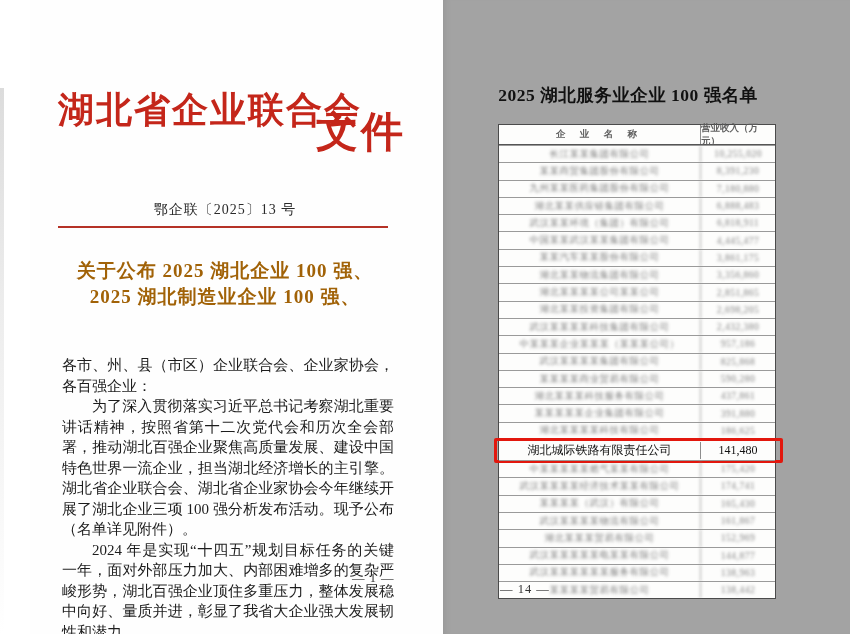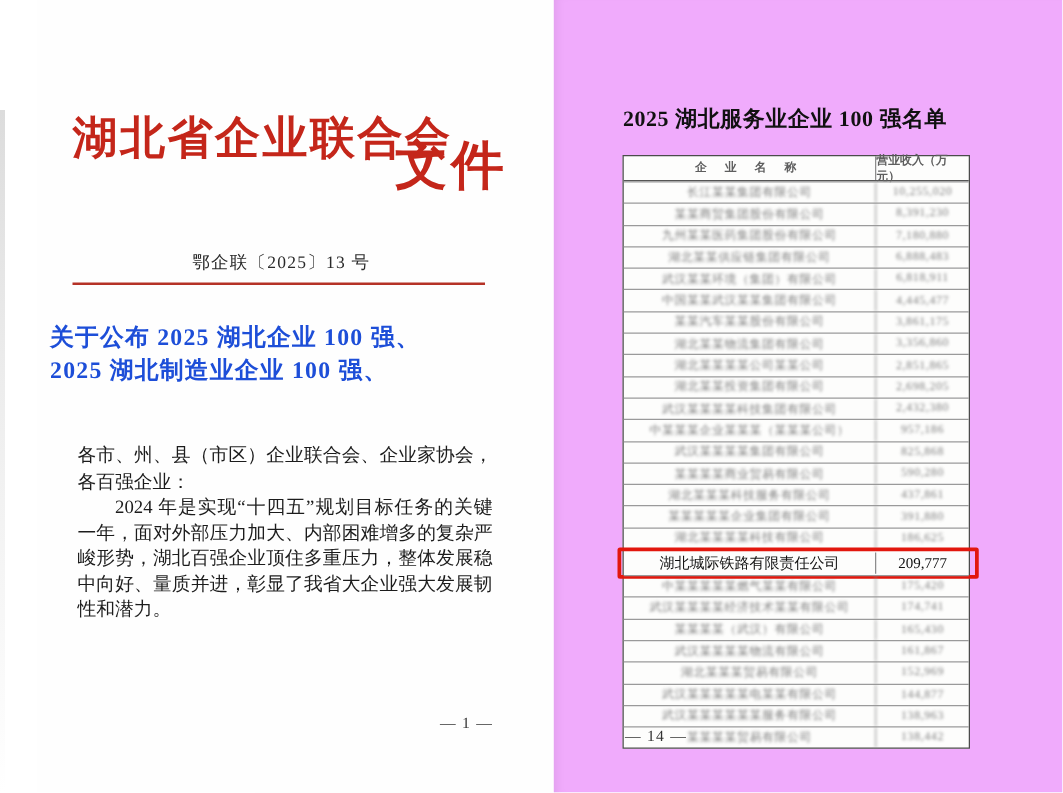--- a/index.html
+++ b/index.html
@@ -31,37 +31,37 @@
   .doc-number{
     position:absolute;left:0;top:201px;width:390px;text-align:center;
     font-size:14px;color:#2a2a2a;letter-spacing:1px;
   }
   .red-rule{
     position:absolute;left:28px;top:226px;width:330px;height:2px;
     background:#b53227;
   }
   .notice-title{
     position:absolute;left:10px;top:258px;width:370px;margin:0;
-    text-align:left;font-size:19px;font-weight:700;color:#1d4ed8;
+    text-align:center;font-size:19px;font-weight:700;color:#a16207;
     line-height:26px;letter-spacing:1px;
   }
   .doc-body{
     position:absolute;left:32px;top:355px;width:332px;
     font-size:15px;line-height:20.5px;color:#1c1c1c;
     text-align:justify;
   }
   .doc-body p{margin:0;}
   .doc-body p.indent{text-indent:2em;}
   .page-num{font-size:12.5px;color:#333;letter-spacing:1px;white-space:nowrap;}
   .page-num-left{position:absolute;left:322px;top:571px;}
 
   
   .page-right{
     position:absolute;left:443px;top:0;width:407px;height:634px;
-    background:#f0abfc;
+    background:#a3a3a3;
     box-shadow:inset 7px 0 9px -7px rgba(0,0,0,.10);
   }
   .list-title{
     position:absolute;left:0;top:83px;width:370px;margin:0;text-align:center;
     font-size:17.5px;font-weight:700;color:#111;letter-spacing:.5px;
   }
   .rank-table{
     position:absolute;left:55px;top:124px;width:278px;
     border:1.5px solid #4b4b4b;background:#fdfdfc;
     box-sizing:border-box;
@@ -97,20 +97,21 @@
     <div class="doc-number">鄂企联〔2025〕13 号</div>
     <div class="red-rule"></div>
 
     <h1 class="notice-title">
       <div>关于公布 2025 湖北企业 100 强、</div>
       <div>2025 湖北制造业企业 100 强、</div>
     </h1>
 
     <div class="doc-body">
       <p class="salutation">各市、州、县（市区）企业联合会、企业家协会，各百强企业：</p>
+      <p class="indent">为了深入贯彻落实习近平总书记考察湖北重要讲话精神，按照省第十二次党代会和历次全会部署，推动湖北百强企业聚焦高质量发展、建设中国特色世界一流企业，担当湖北经济增长的主引擎。湖北省企业联合会、湖北省企业家协会今年继续开展了湖北企业三项 100 强分析发布活动。现予公布（名单详见附件）。</p>
       <p class="indent">2024 年是实现“十四五”规划目标任务的关键一年，面对外部压力加大、内部困难增多的复杂严峻形势，湖北百强企业顶住多重压力，整体发展稳中向好、量质并进，彰显了我省大企业强大发展韧性和潜力。</p>
     </div>
 
     <div class="page-num page-num-left">— 1 —</div>
   </section>
 
   <section class="page-right">
     <h2 class="list-title">2025 湖北服务业企业 100 强名单</h2>
 
     <div class="rank-table">
@@ -182,21 +183,21 @@
           <div class="t-row blurred">
             <div class="cell name">某某某某某企业集团有限公司</div>
             <div class="cell value">391,880</div>
           </div>
           <div class="t-row blurred">
             <div class="cell name">湖北某某某某科技有限公司</div>
             <div class="cell value">186,625</div>
           </div>
           <div class="t-row highlight">
             <div class="cell name">湖北城际铁路有限责任公司</div>
-            <div class="cell value">209,777</div>
+            <div class="cell value">141,480</div>
             <div class="hl-box"></div>
           </div>
           <div class="t-row blurred">
             <div class="cell name">中某某某某某燃气某某有限公司</div>
             <div class="cell value">175,420</div>
           </div>
           <div class="t-row blurred">
             <div class="cell name">武汉某某某某经济技术某某有限公司</div>
             <div class="cell value">174,741</div>
           </div>

